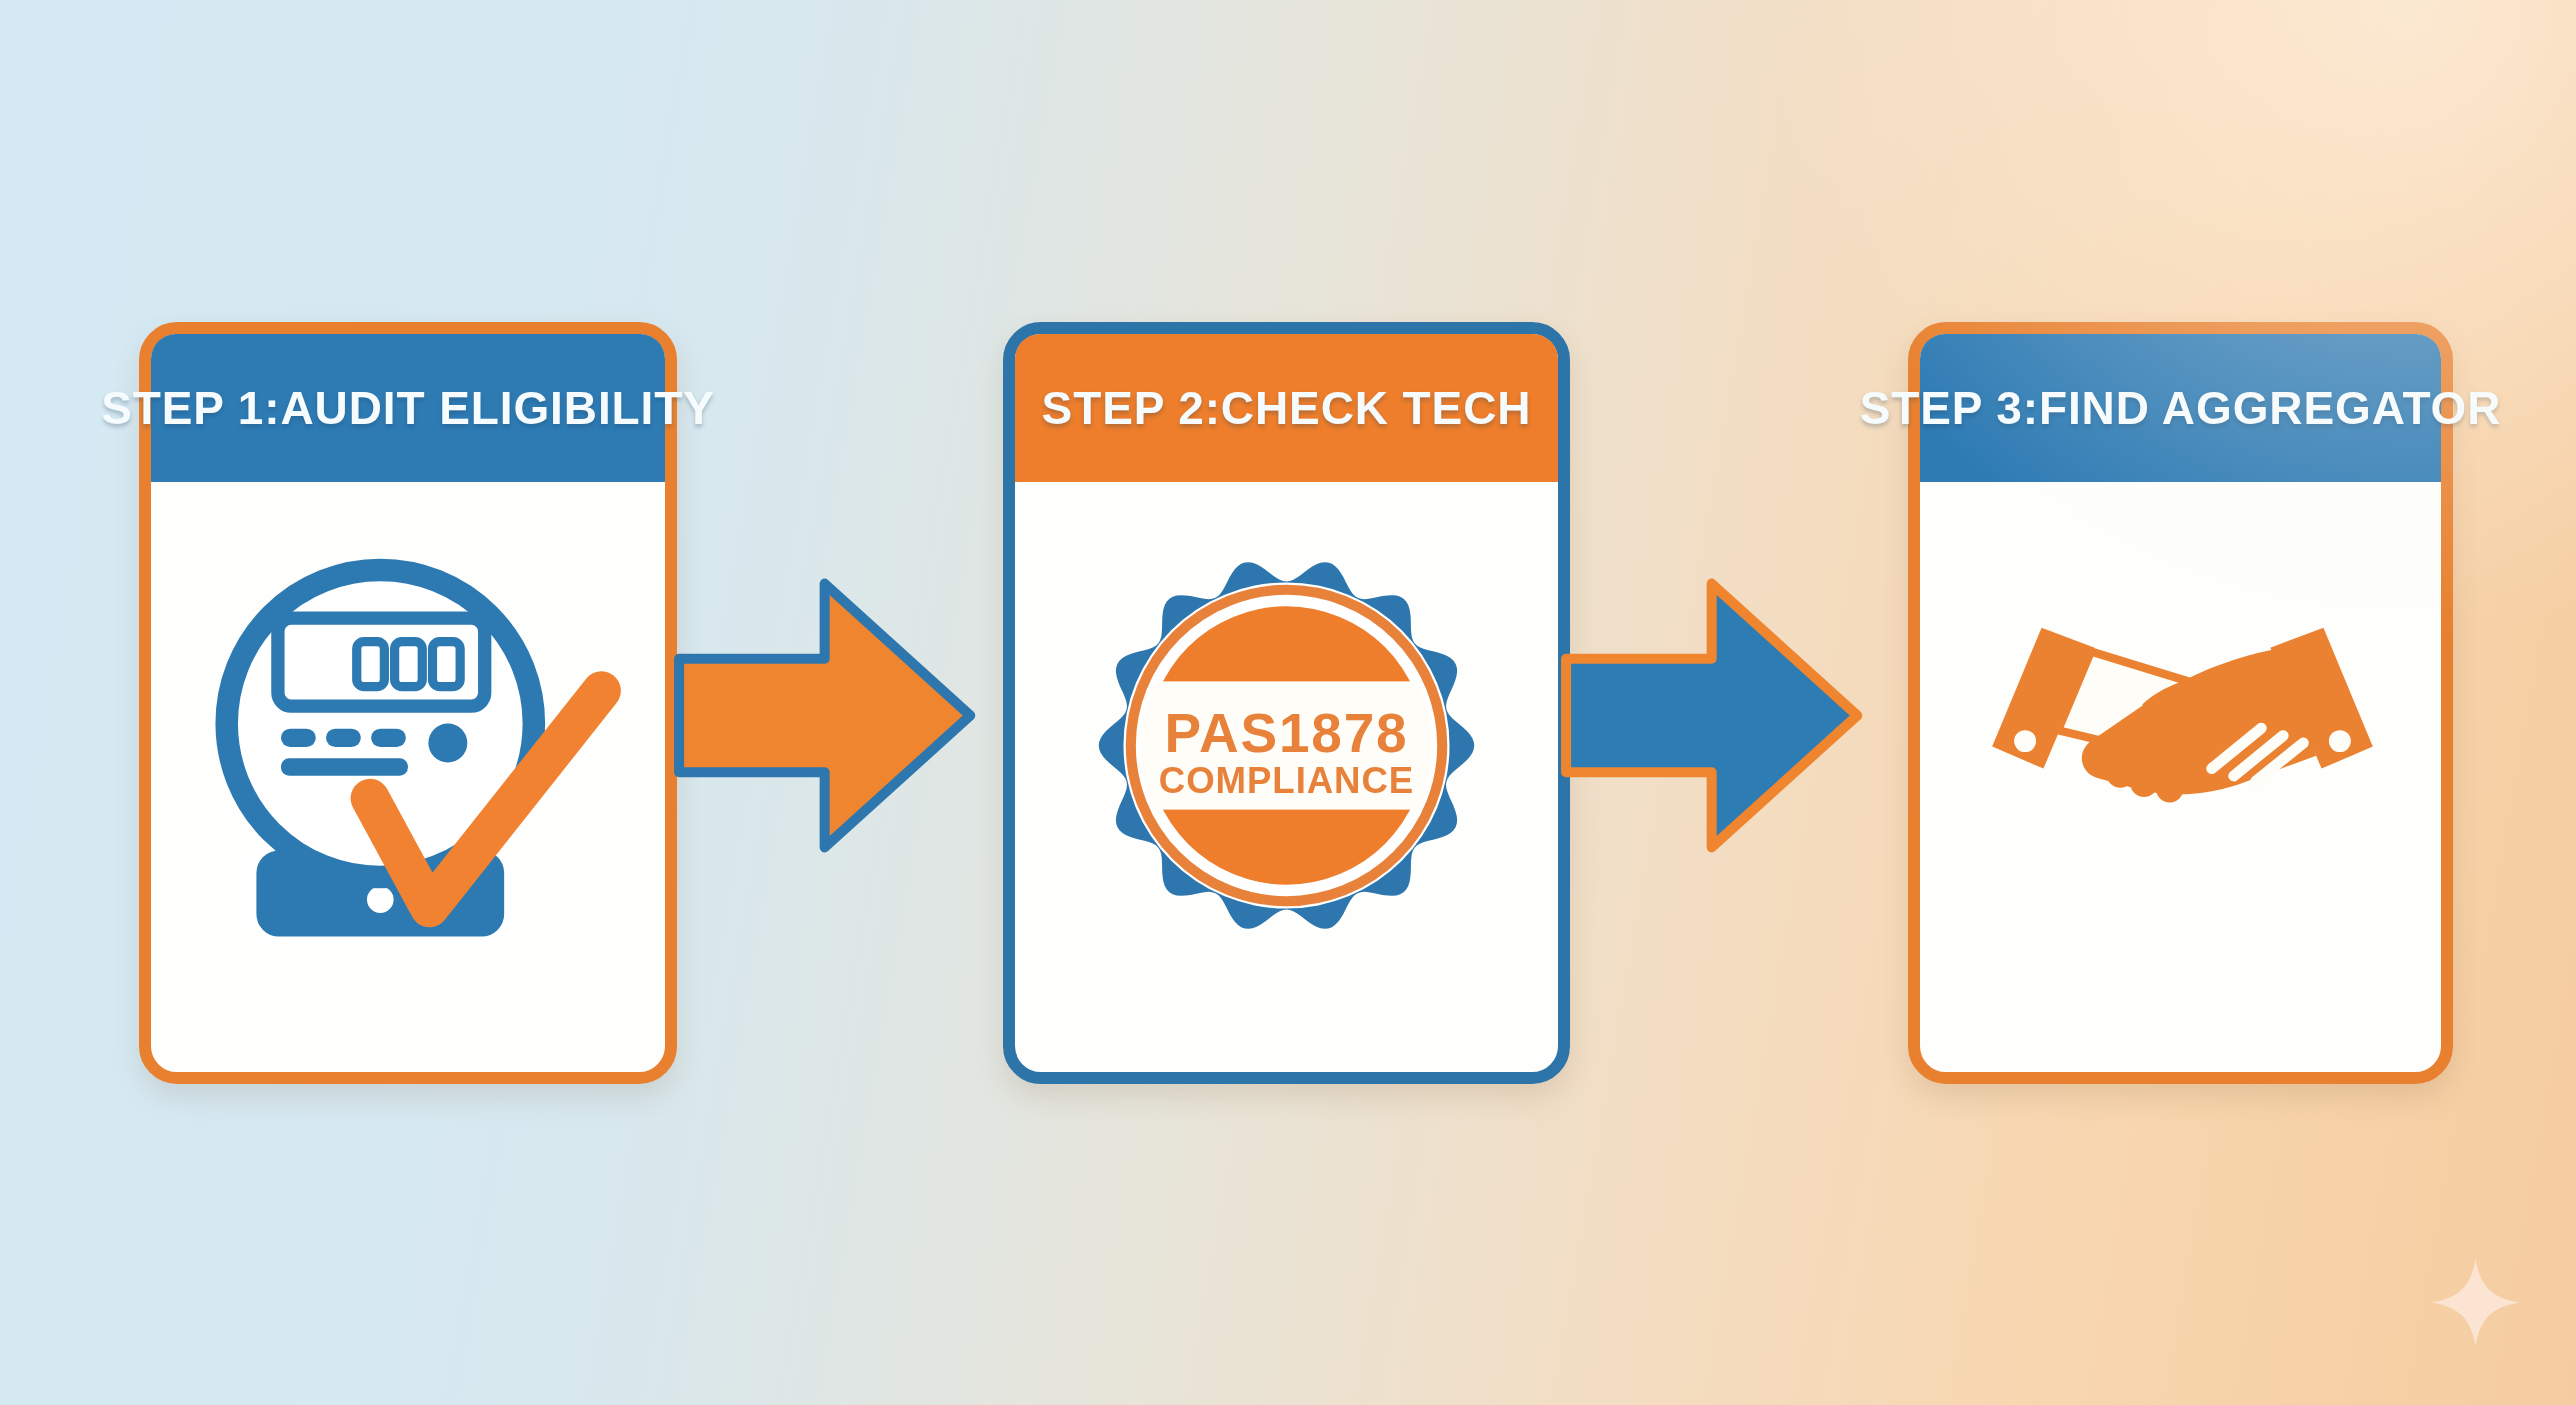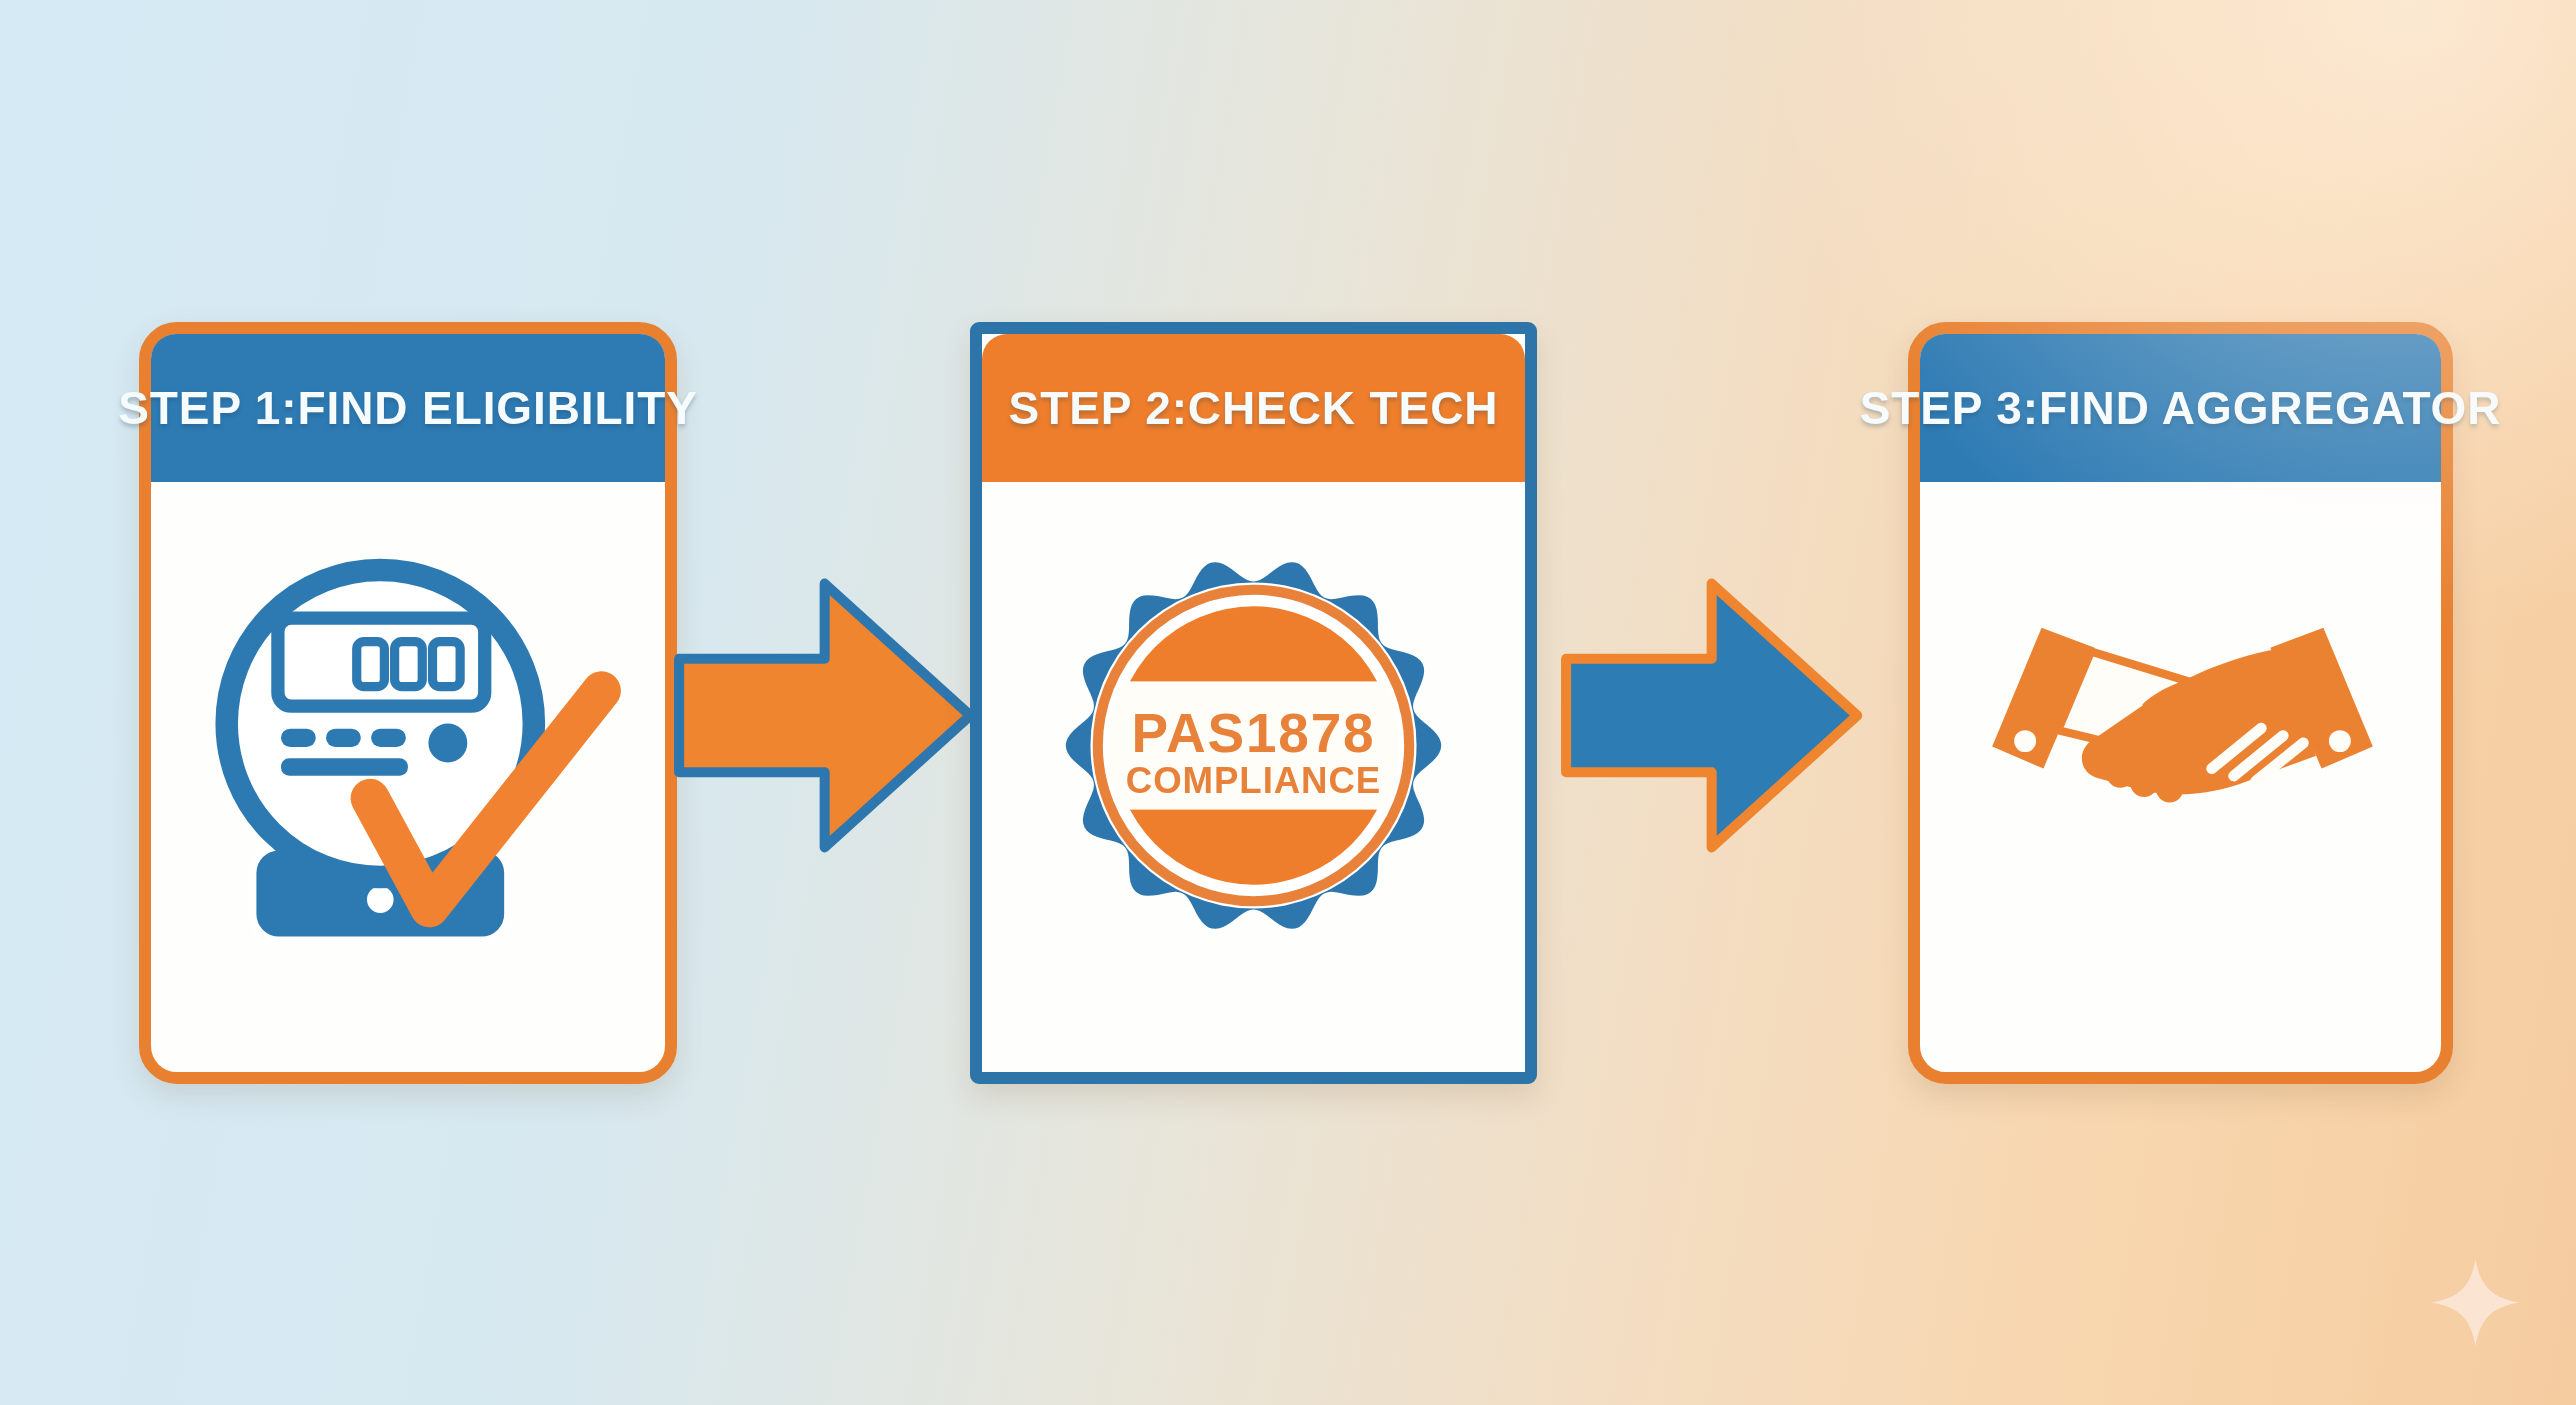--- a/index.html
+++ b/index.html
@@ -19,21 +19,21 @@
   }
   .card{
     position:absolute;top:322px;height:762px;
     border:12px solid;border-radius:38px;
     background:#fefefc;box-sizing:border-box;
     box-shadow:0 12.8px 27.4px rgba(110,80,45,.14);
   }
   .card.border-orange{border-color:#e8802f;}
   .card.border-blue{border-color:#2d74a9;}
   #card-1{left:139px;width:538px;}
-  #card-2{left:970px;width:567px;border-radius:9px;}
+  #card-2{left:1003px;width:567px;}
   #card-3{left:1908px;width:545px;}
   .card-header{
     height:148px;border-radius:25px 25px 0 0;
     display:flex;flex-direction:row;justify-content:center;align-items:center;
   }
   .card-header.blue{background:#2e7bb4;}
   .card-header.orange{background:#ee7e2b;}
   .title-line{
     font-weight:700;font-size:46px;line-height:59px;letter-spacing:0.9px;
     color:#f6fbfd;text-shadow:0 2.7px 4.6px rgba(30,60,90,.28);
@@ -53,21 +53,21 @@
   .badge-txt.l2{font-size:40px;letter-spacing:1px;}
 </style>
 </head>
 <body>
 
 <div class="scene">
 
   <div class="card border-orange" id="card-1">
     <div class="card-header blue">
       <div class="title-line">STEP 1:</div>
-      <div class="title-line">FIND ELIGIBILITY</div>
+      <div class="title-line">AUDIT ELIGIBILITY</div>
     </div>
     <div class="card-body">
       <svg id="meter-icon" class="icon-svg" viewBox="0 0 420 400">
 
         <rect x="55" y="300" width="250" height="92" rx="26" fill="#2d7ab3" stroke="#ffffff" stroke-width="8"></rect>
         <circle cx="180" cy="352" r="13" fill="#ffffff"></circle>
 
         <circle cx="180" cy="180" r="150" fill="#ffffff" stroke="#2d7ab3" stroke-width="22"></circle>
 
         <rect x="80" y="77" width="202" height="86" rx="13" fill="#ffffff" stroke="#2d7ab3" stroke-width="13"></rect>

